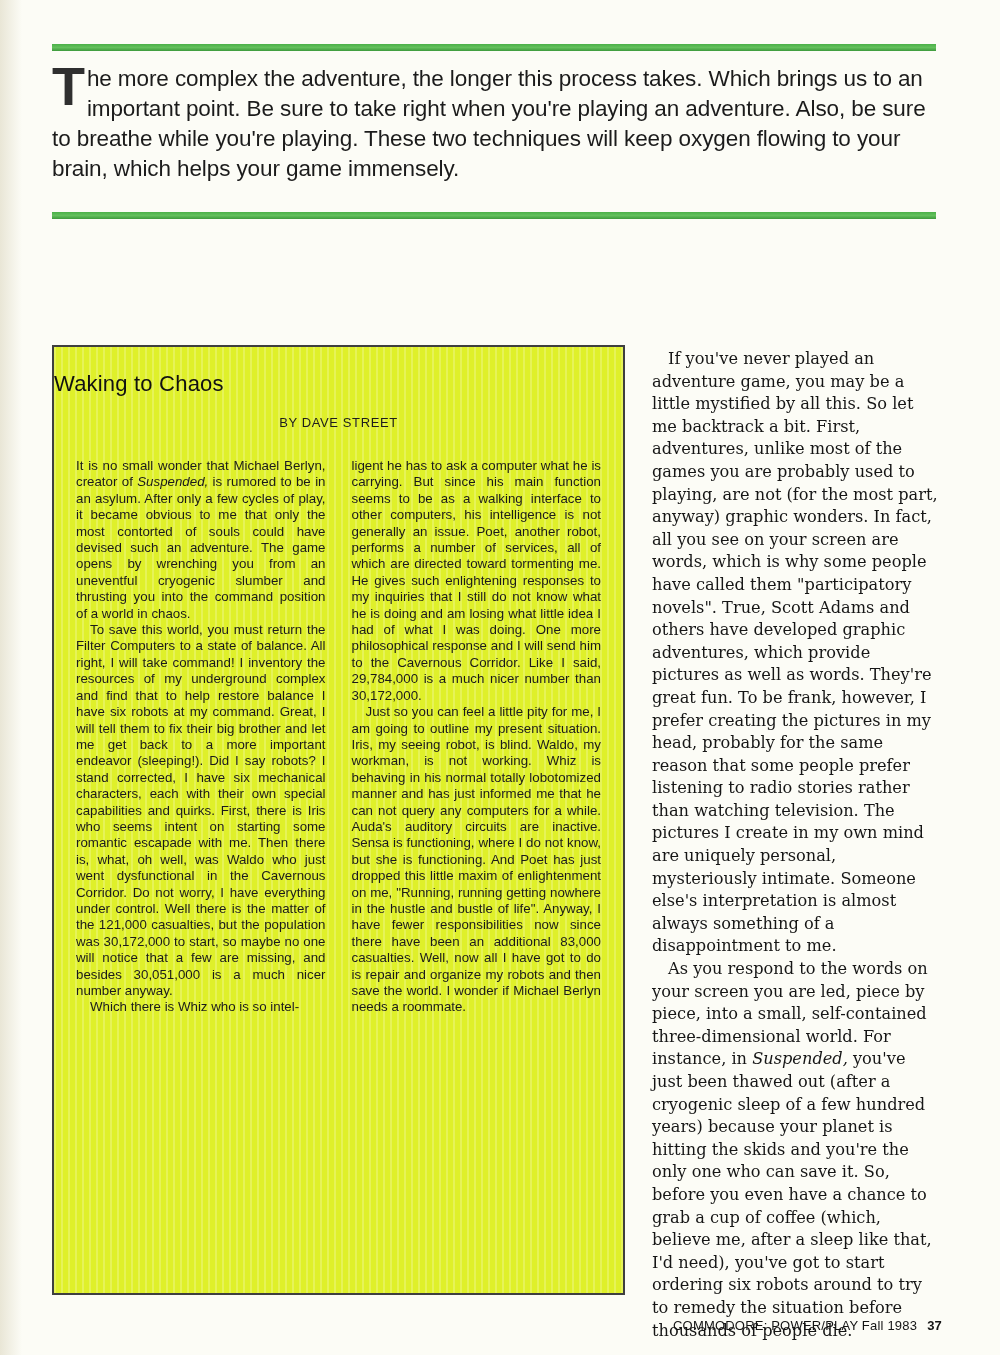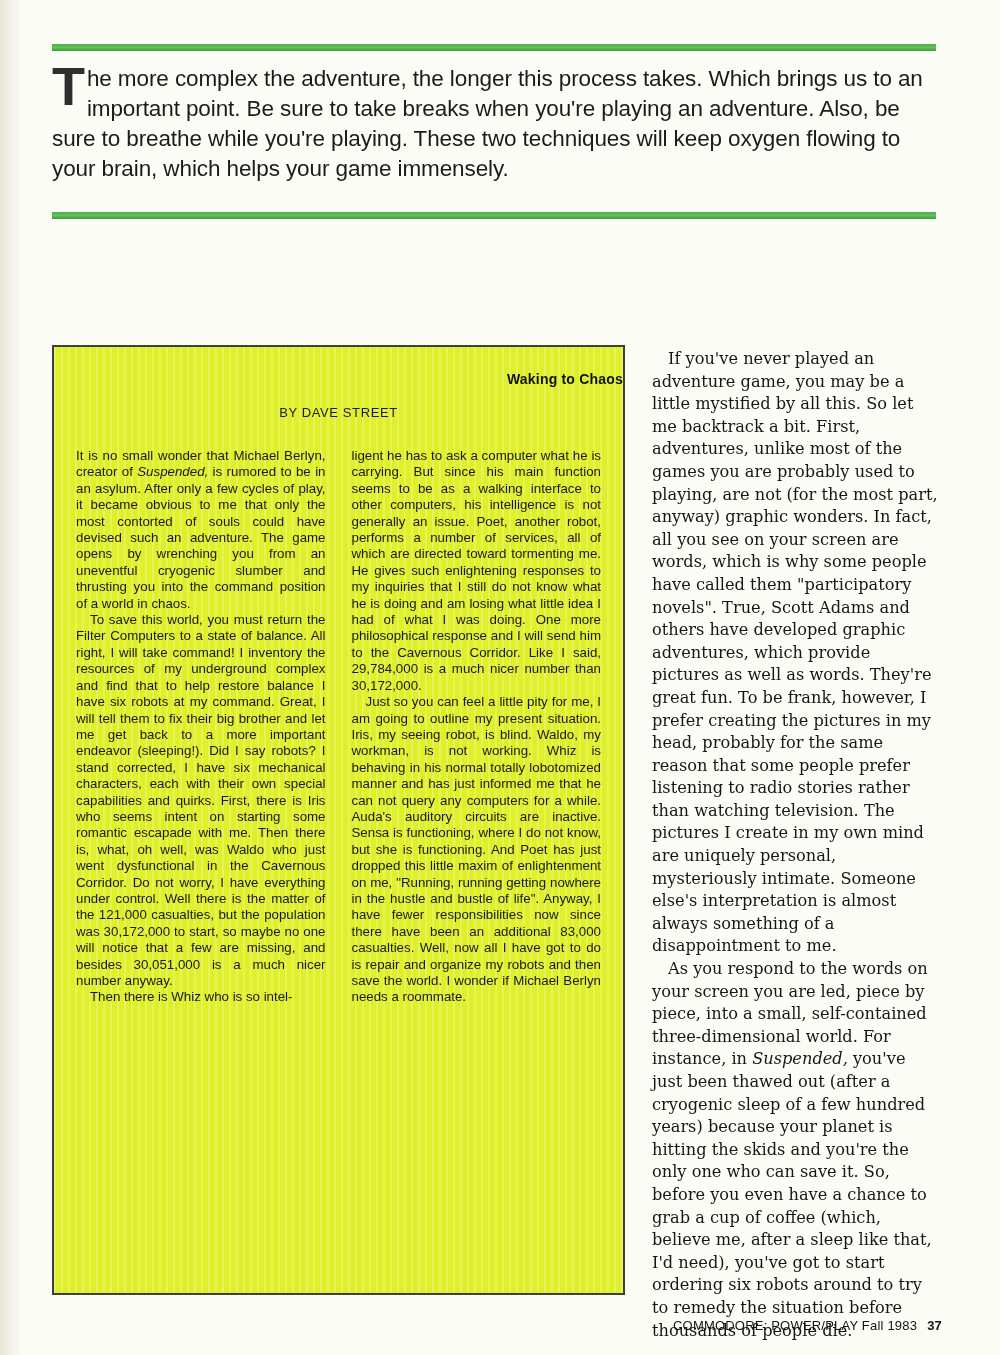--- a/index.html
+++ b/index.html
@@ -60,23 +60,23 @@
     top: 345px;
     width: 573px;
     height: 950px;
     background: #dff02a;
     background-image:
       repeating-linear-gradient(90deg, rgba(255,255,255,0.22) 0 2px, rgba(255,255,255,0) 2px 7px);
     border: 2px solid #3f3f3f;
     box-sizing: border-box;
   }
   .gb-title {
-    text-align: right;
-    font-size: 14px;
-    font-weight: bold;
+    text-align: left;
+    font-size: 22px;
+    font-weight: normal;
     color: #111;
     margin-top: 24px;
     letter-spacing: 0.2px;
   }
   .gb-byline {
     text-align: center;
     font-size: 13px;
     color: #1d1d1d;
     margin-top: 18px;
     letter-spacing: 0.6px;
@@ -137,33 +137,33 @@
 </style>
 </head>
 <body>
 
 <div class="page">
   <div class="edge"></div>
 
   <div class="rule top"></div>
 
   <div class="intro">
-    <span class="dropcap">T</span><span>he more complex the adventure, the longer this process takes. Which brings us to an important point. Be sure to take breaks when you're playing an adventure. Also, be sure to breathe while you're playing. These two techniques will keep oxygen flowing to your brain, which helps your game immensely.</span>
+    <span class="dropcap">T</span><span>he more complex the adventure, the longer this process takes. Which brings us to an important point. Be sure to take right when you're playing an adventure. Also, be sure to breathe while you're playing. These two techniques will keep oxygen flowing to your brain, which helps your game immensely.</span>
   </div>
 
   <div class="rule bottom"></div>
 
   <div class="green-box">
     <div class="gb-title">Waking to Chaos</div>
     <div class="gb-byline">BY DAVE STREET</div>
     <div class="gb-cols">
       <div class="gb-col">
         <p class="noindent">It is no small wonder that Michael Berlyn, creator of <em><em>Suspended,</em></em> is rumored to be in an asylum. After only a few cycles of play, it became obvious to me that only the most contorted of souls could have devised such an adventure. The game opens by wrenching you from an uneventful cryogenic slumber and thrusting you into the command position of a world in chaos.</p>
         <p>To save this world, you must return the Filter Computers to a state of balance. All right, I will take command! I inventory the resources of my underground complex and find that to help restore balance I have six robots at my command. Great, I will tell them to fix their big brother and let me get back to a more important endeavor (sleeping!). Did I say robots? I stand corrected, I have six mechanical characters, each with their own special capabilities and quirks. First, there is Iris who seems intent on starting some romantic escapade with me. Then there is, what, oh well, was Waldo who just went dysfunctional in the Cavernous Corridor. Do not worry, I have everything under control. Well there is the matter of the 121,000 casualties, but the population was 30,172,000 to start, so maybe no one will notice that a few are missing, and besides 30,051,000 is a much nicer number anyway.</p>
-        <p>Then there is Whiz who is so intel-</p>
+        <p>Which there is Whiz who is so intel-</p>
       </div>
       <div class="gb-col">
         <p class="noindent">ligent he has to ask a computer what he is carrying. But since his main function seems to be as a walking interface to other computers, his intelligence is not generally an issue. Poet, another robot, performs a number of services, all of which are directed toward tormenting me. He gives such enlightening responses to my inquiries that I still do not know what he is doing and am losing what little idea I had of what I was doing. One more philosophical response and I will send him to the Cavernous Corridor. Like I said, 29,784,000 is a much nicer number than 30,172,000.</p>
         <p>Just so you can feel a little pity for me, I am going to outline my present situation. Iris, my seeing robot, is blind. Waldo, my workman, is not working. Whiz is behaving in his normal totally lobotomized manner and has just informed me that he can not query any computers for a while. Auda's auditory circuits are inactive. Sensa is functioning, where I do not know, but she is functioning. And Poet has just dropped this little maxim of enlightenment on me, "Running, running getting nowhere in the hustle and bustle of life". Anyway, I have fewer responsibilities now since there have been an additional 83,000 casualties. Well, now all I have got to do is repair and organize my robots and then save the world. I wonder if Michael Berlyn needs a roommate.</p>
       </div>
     </div>
   </div>
 
   <div class="right-col">
     <p>If you've never played an adventure game, you may be a little mystified by all this. So let me backtrack a bit. First, adventures, unlike most of the games you are probably used to playing, are not (for the most part, anyway) graphic wonders. In fact, all you see on your screen are words, which is why some people have called them "participatory novels". True, Scott Adams and others have developed graphic adventures, which provide pictures as well as words. They're great fun. To be frank, however, I prefer creating the pictures in my head, probably for the same reason that some people prefer listening to radio stories rather than watching television. The pictures I create in my own mind are uniquely personal, mysteriously intimate. Someone else's interpretation is almost always something of a disappointment to me.</p>

